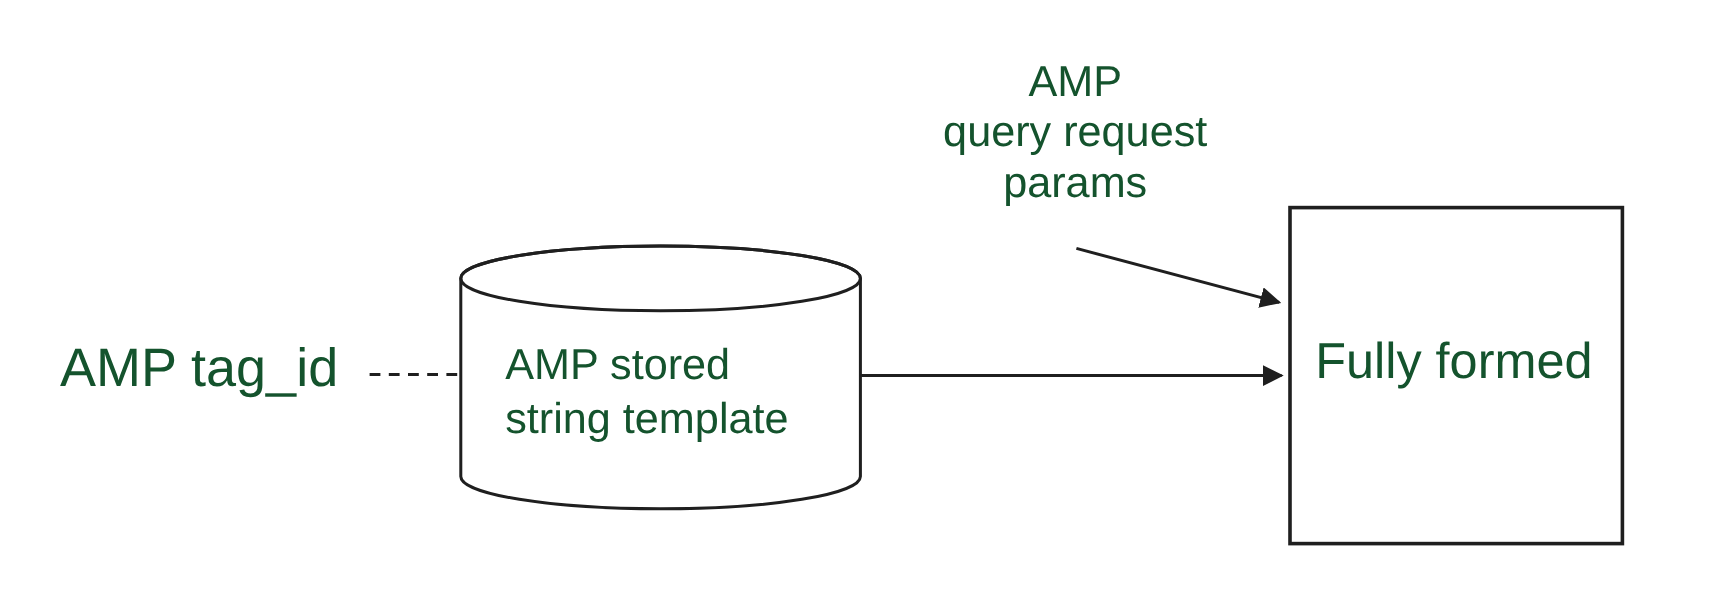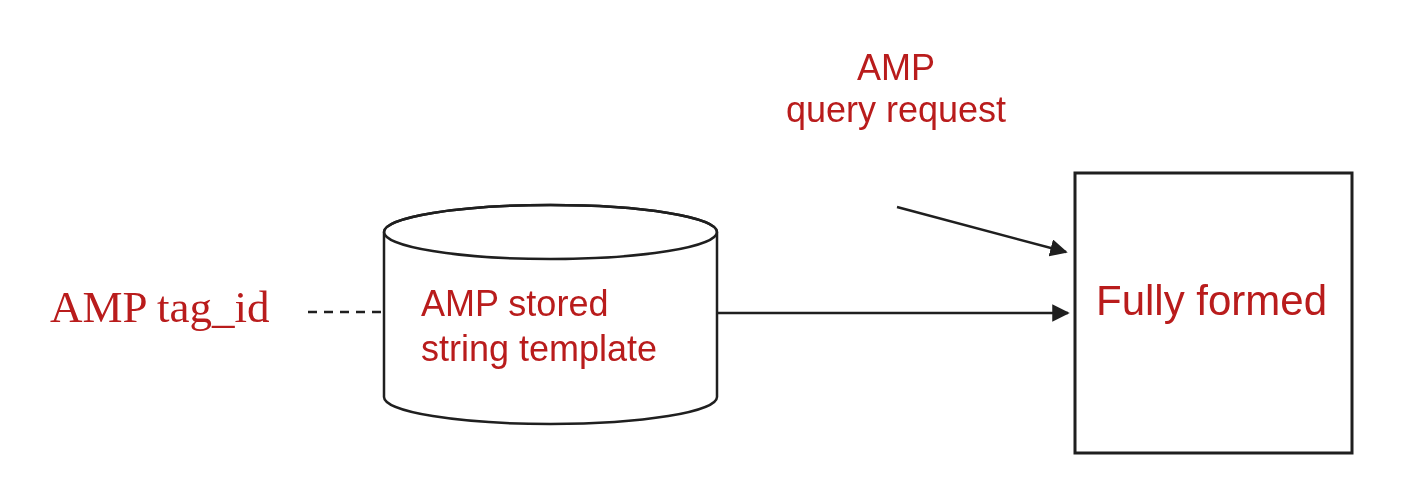--- a/index.html
+++ b/index.html
@@ -17,29 +17,28 @@
     color: #111111;
   }
   .layer {
     position: absolute;
     left: 0;
     top: 0;
   }
   .txt {
     position: absolute;
     white-space: nowrap;
-    color: #b91c1c;
+    color: #14532d;
   }
   .txt span { display: block; }
   .txt-tagid {
     left: 50px;
     top: 283px;
     font-size: 45px;
     line-height: 48px;
-    font-family: Liberation Serif, serif;
   }
   .txt-cylinder {
     left: 421px;
     top: 281px;
     font-size: 36px;
     line-height: 45px;
   }
   .txt-params {
     left: 771px;
     top: 47px;
@@ -91,19 +90,20 @@
   </div>
 
   <div class="txt txt-cylinder">
     <span>AMP stored</span>
     <span>string template</span>
   </div>
 
   <div class="txt txt-params">
     <span>AMP</span>
     <span>query request</span>
+    <span>params</span>
   </div>
 
   <div class="txt txt-ortb">
     <span>Fully formed</span>
   </div>
 
 </div>
 
 </body></html>

